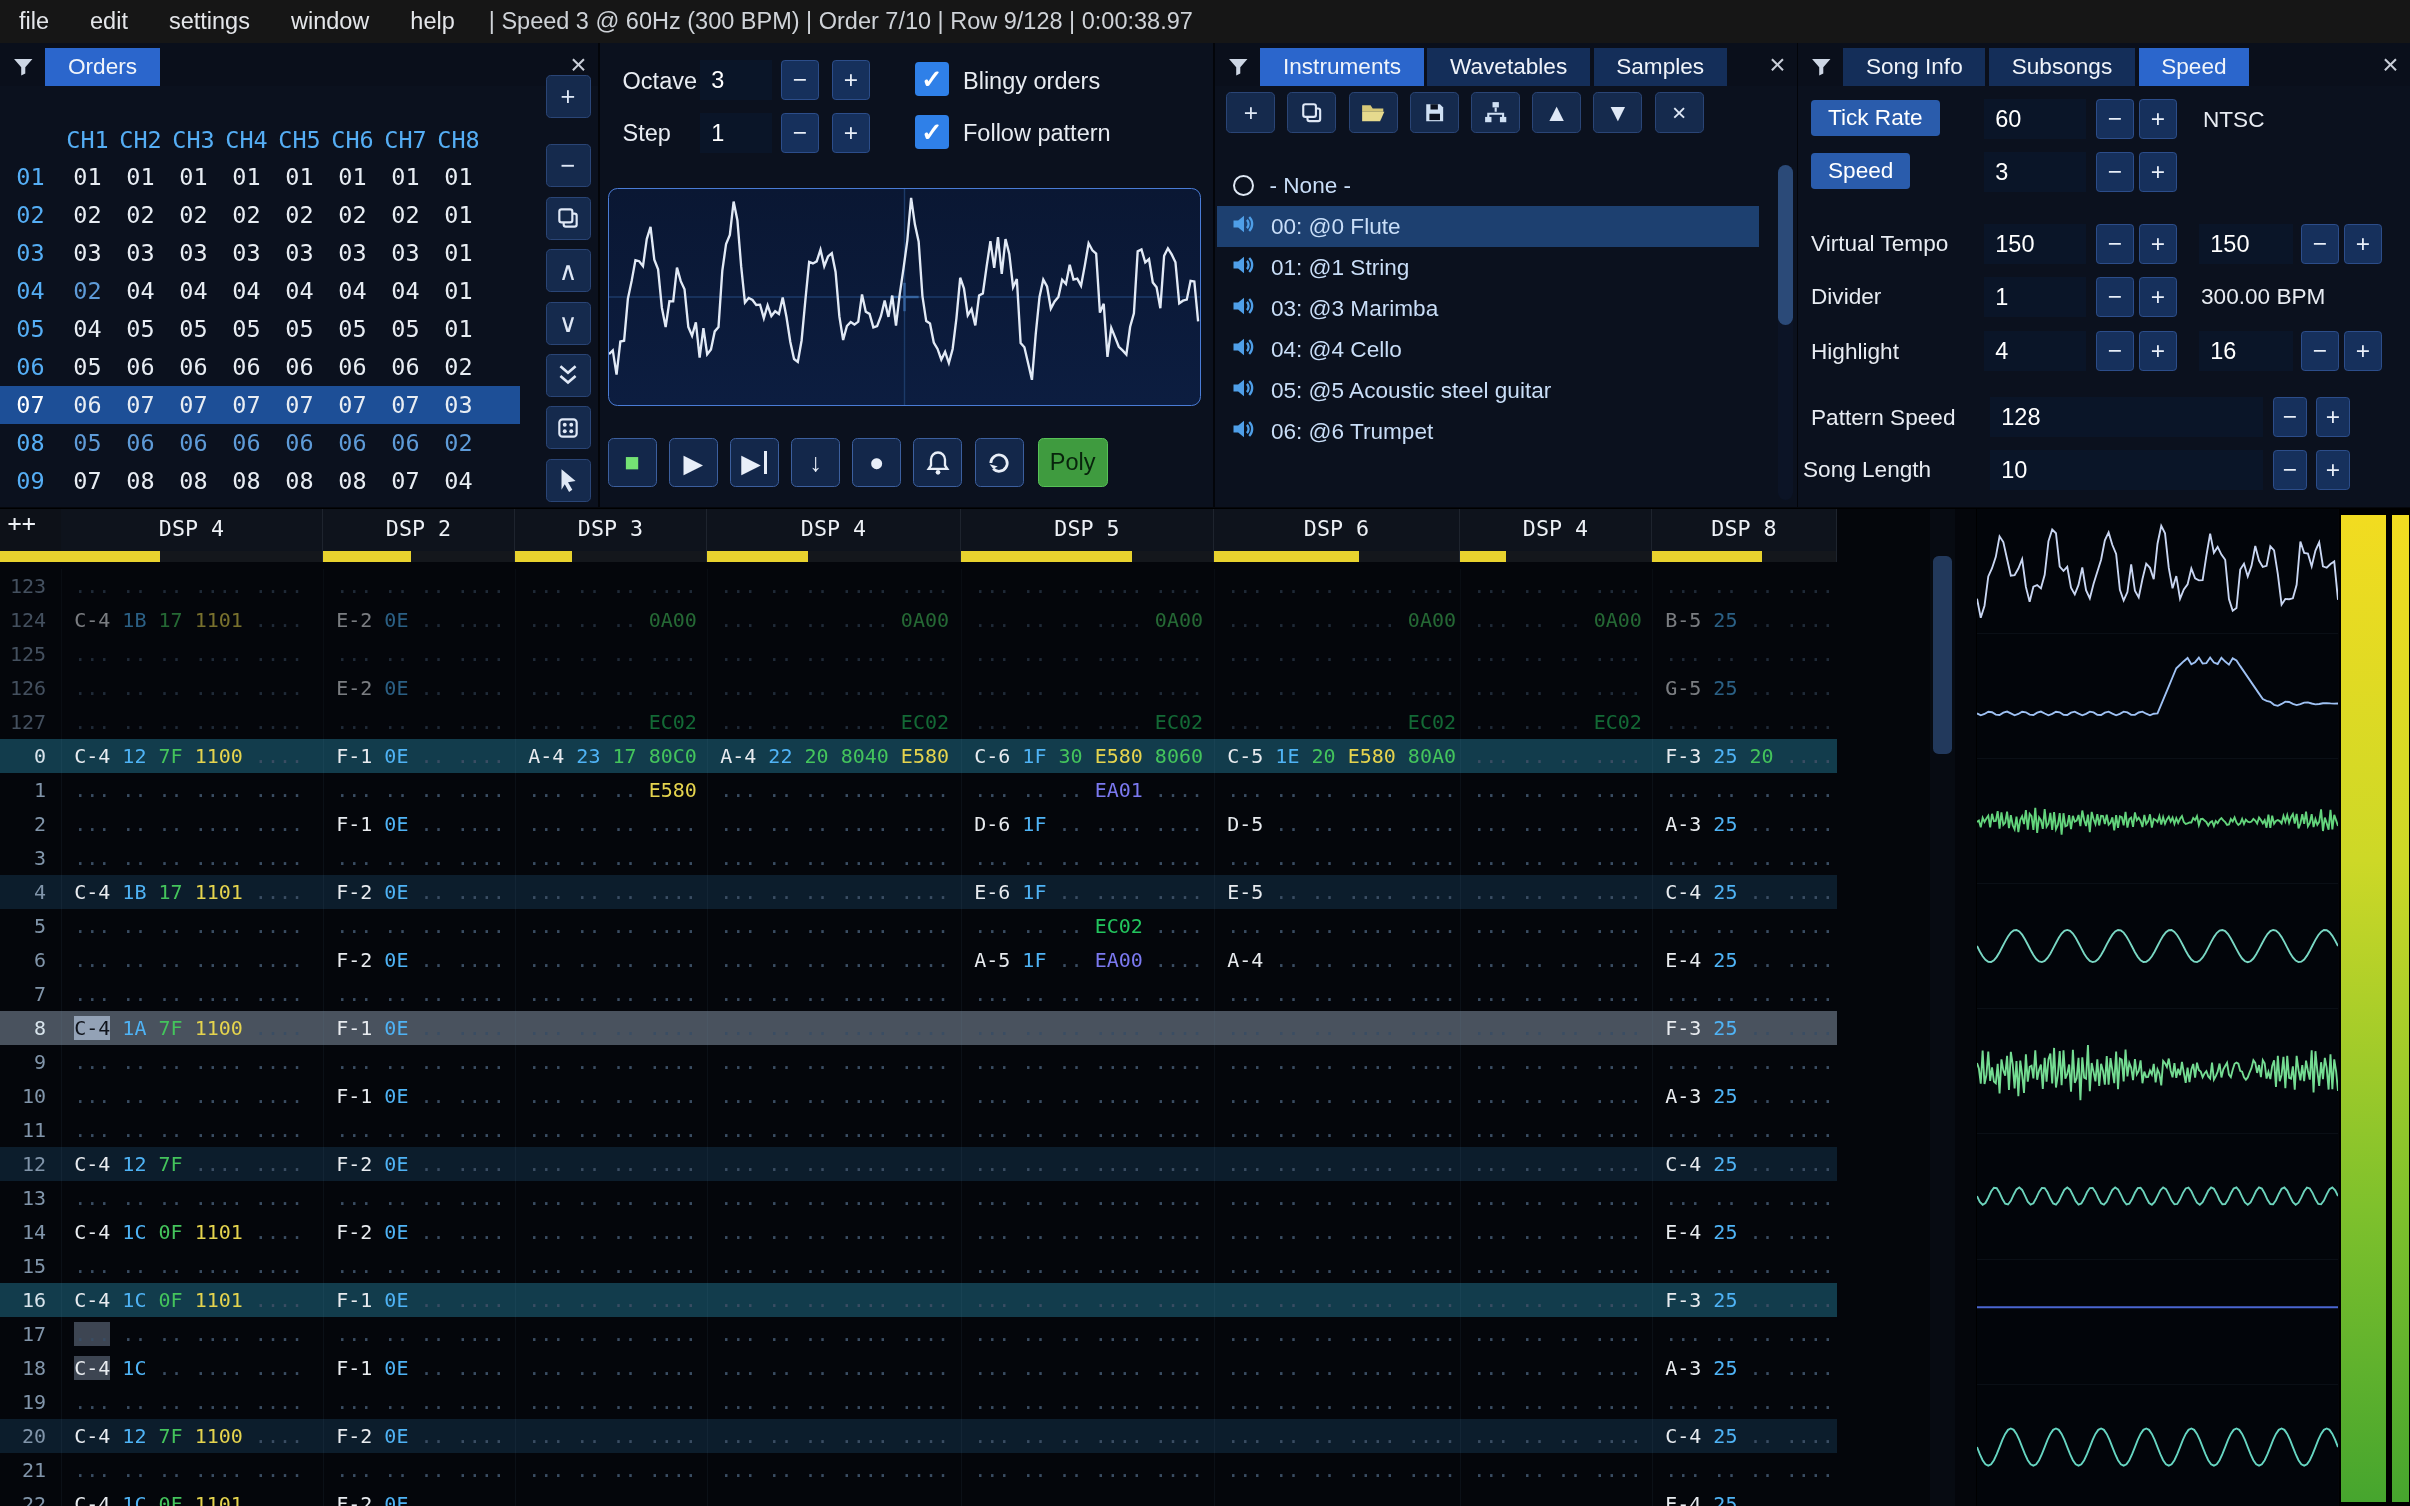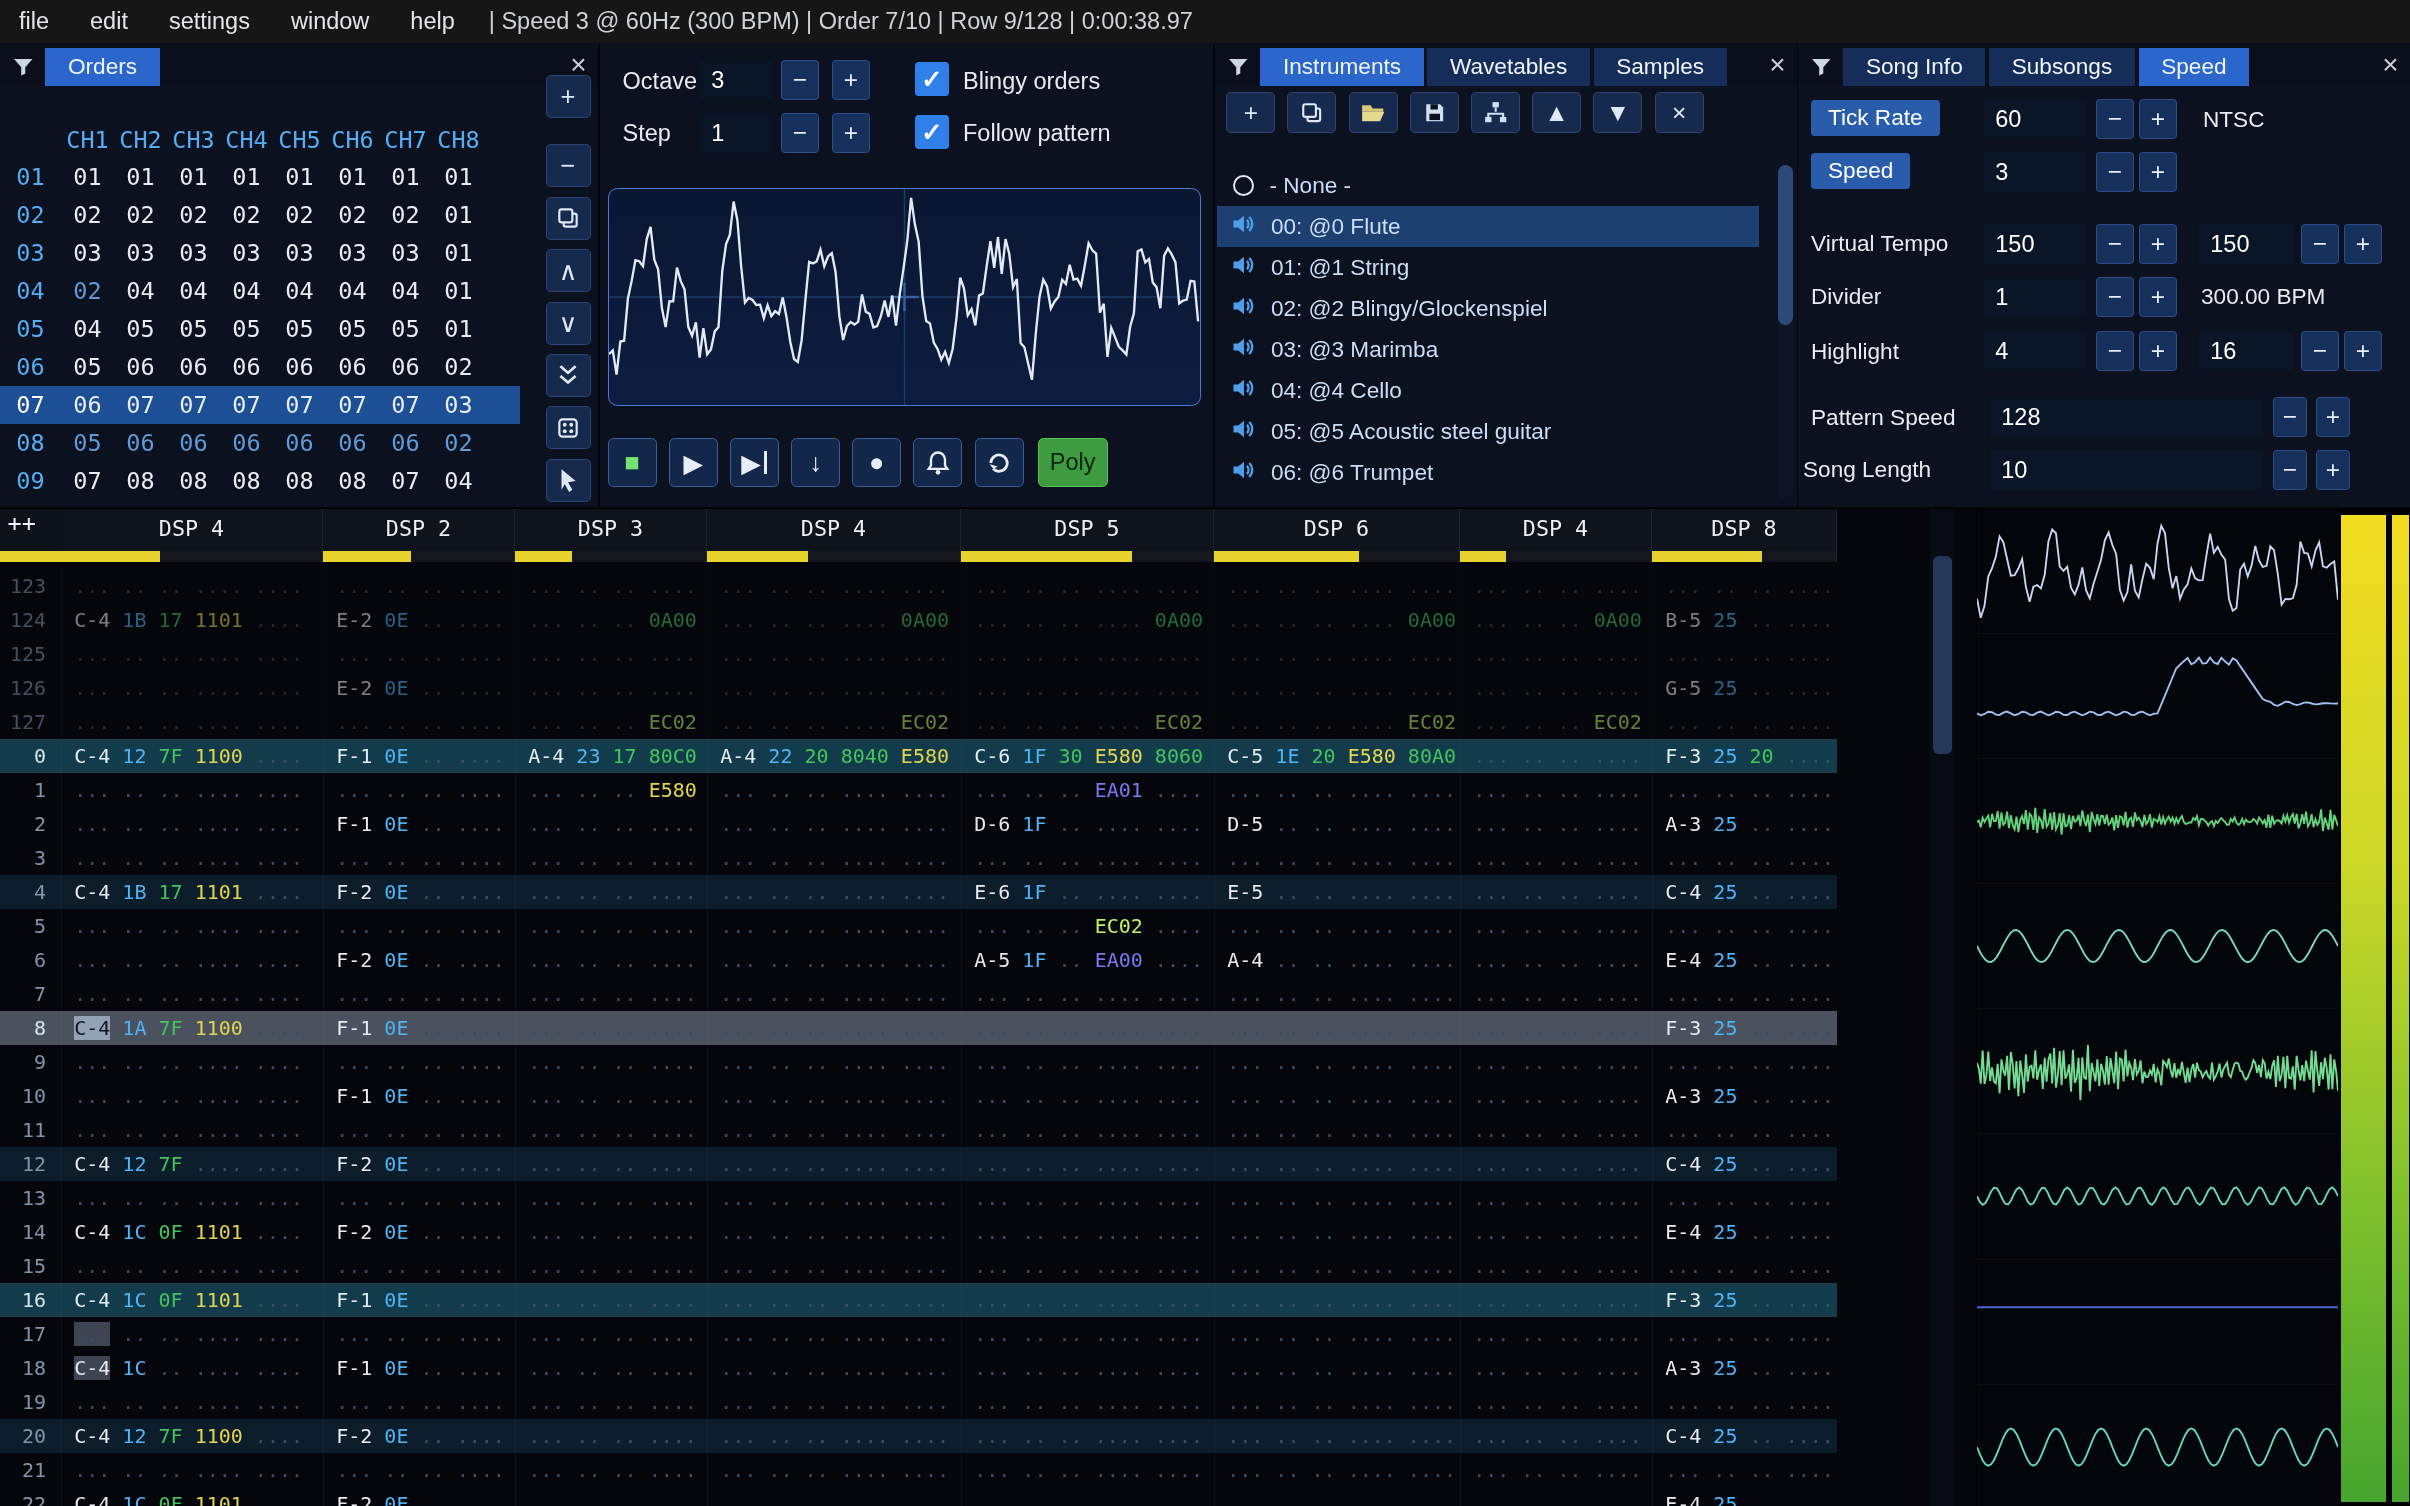--- a/index.html
+++ b/index.html
@@ -84,21 +84,21 @@
   .prow{display:flex;height:34px;line-height:34px;font-family:"DejaVu Sans Mono",monospace;font-size:20px;white-space:pre}
   .prow.hl1{background:#0c1d2c}
   .prow.hl2{background:#123c4c}
   .prow.cursor{background:#49525e}
   .prow.prev span{opacity:.72}
   .pnum{width:61px;text-align:right;padding-right:15px;color:#8195aa}
   .prow.prev .pnum{color:#5d6d80}
   .prow.cursor .pnum,.prow.hl2 .pnum{color:#d8e4ec}
   .pcell{padding-left:12.2px;border-left:0.9px solid rgba(120,150,190,.07);overflow:hidden}
   .n{color:#e8ebef}.i{color:#4fb3f5}.v{color:#44c45c}.y{color:#e5d44e}
-  .g{color:#44c45c}.p{color:#bef264}.b{color:#7b79f0}.d{color:#3a4d63}
+  .g{color:#44c45c}.p{color:#22c55e}.b{color:#7b79f0}.d{color:#3a4d63}
   .cur{background:#93a2b6;color:#10141c}
   .sel-seg{background:#3d4552}
   #pscroll{position:absolute;left:1930px;top:0;width:24.5px;height:999px;background:#070b12}
   #pscroll .thumb{position:absolute;left:2.8px;top:47px;width:19px;height:198px;background:#22395c;border-radius:5.6px}
   
   #scopes{position:absolute;left:1976px;top:0;width:362px;height:999px;display:flex;flex-direction:column;background:#02050a;border-left:1.9px solid #000}
   .scope{flex:1;border-bottom:1.9px solid #0a0f16}
   .scope svg{width:100%;height:100%;display:block}
   #meters{position:absolute;left:2339px;top:0;width:72px;height:999px;background:#000}
   .mbar{position:absolute;top:5.6px;bottom:5.6px;background:linear-gradient(180deg,#f2dc20 0%,#cdd827 35%,#7fc12c 70%,#46a52e 100%)}
@@ -403,27 +403,20 @@
             <path d="M14.5 8.5a5 5 0 0 1 0 7M16.5 6a8.5 8.5 0 0 1 0 12" fill="none" stroke="#4f9fe8" stroke-width="2"></path>
           </svg></span>
         <span>00: @0 Flute</span>
       </div>
       <div class="irow">
         <span><svg viewBox="0 0 24 24">
             <path d="M3 9v6h4l5 4V5L7 9H3z" fill="#4f9fe8"></path>
             <path d="M14.5 8.5a5 5 0 0 1 0 7M16.5 6a8.5 8.5 0 0 1 0 12" fill="none" stroke="#4f9fe8" stroke-width="2"></path>
           </svg></span>
         <span>01: @1 String</span>
-      </div>
-      <div class="irow">
-        <span><svg viewBox="0 0 24 24">
-            <path d="M3 9v6h4l5 4V5L7 9H3z" fill="#4f9fe8"></path>
-            <path d="M14.5 8.5a5 5 0 0 1 0 7M16.5 6a8.5 8.5 0 0 1 0 12" fill="none" stroke="#4f9fe8" stroke-width="2"></path>
-          </svg></span>
-        <span>02: @2 Blingy/Glockenspiel</span>
       </div>
       <div class="irow">
         <span><svg viewBox="0 0 24 24">
             <path d="M3 9v6h4l5 4V5L7 9H3z" fill="#4f9fe8"></path>
             <path d="M14.5 8.5a5 5 0 0 1 0 7M16.5 6a8.5 8.5 0 0 1 0 12" fill="none" stroke="#4f9fe8" stroke-width="2"></path>
           </svg></span>
         <span>03: @3 Marimba</span>
       </div>
       <div class="irow">
         <span><svg viewBox="0 0 24 24">

